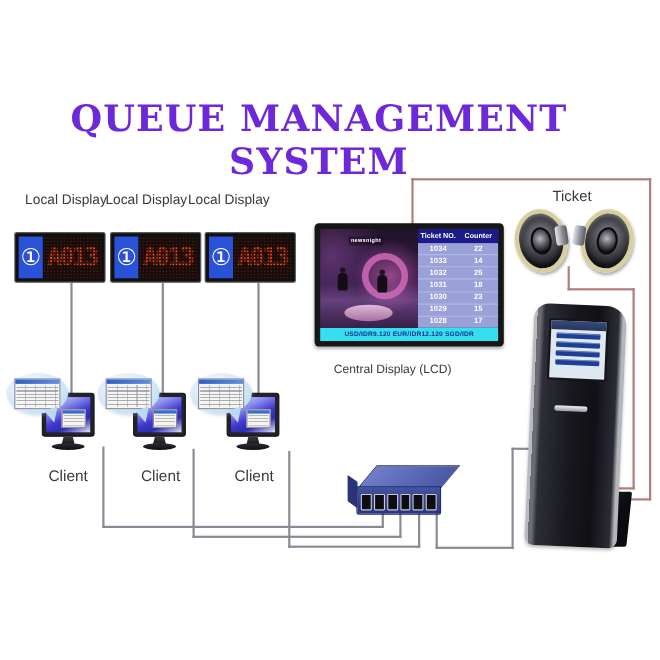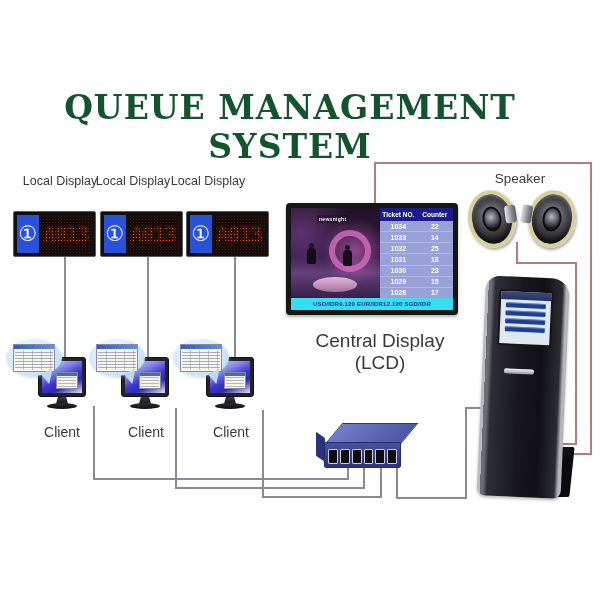--- a/index.html
+++ b/index.html
@@ -1,19 +1,19 @@
 <!DOCTYPE html>
 <html style="--connection-gray: #8a8a96; --connection-red: #b27d7d; --led-text: #ff4a18; --led-panel: #2a52d8; --table-header-bg: #1b1b8a; --table-row-bg: #9aa0d8; --ticker-bg: #35dff2; --hub-blue: #35428f;"><head>
 <meta charset="utf-8">
 <style>
   html,body{margin:0;padding:0;background:#fff;}
   .canvas{position:relative;width:600px;height:600px;background:#fff;overflow:hidden;
           font-family:"Liberation Sans", sans-serif;}
   .title{position:absolute;left:0;top:88px;width:580px;margin:0;text-align:center;
-         font-family:"DejaVu Serif", serif;font-weight:bold;font-size:33px;color:#14532d;
+         font-family:"DejaVu Serif", serif;font-weight:bold;font-size:33px;color:#6d28d9;
          letter-spacing:1px;}
   .lbl{position:absolute;color:#3a3a3a;text-align:center;}
   .ln{position:absolute;z-index:1;}
   .g{background:var(--connection-gray,#8a8a96);}
   .r{background:var(--connection-red,#b27d7d);}
 
   
   .led{position:absolute;width:83px;height:46px;background:#101010;border:1px solid #5a5a5a;
        border-radius:2px;display:flex;padding:3px;box-sizing:border-box;z-index:2;}
   .led-zone{width:22px;background:var(--led-panel,#2a52d8);color:#fff;display:flex;
@@ -229,23 +229,23 @@
             <span>15</span>
           </div>
         <div class="tt-row" style="border-bottom:none">
             <span>1028</span>
             <span>17</span>
           </div>
       </div>
       <div class="tv-ticker">USD/IDR9.120 EUR/IDR12.120 SGD/IDR</div>
     </div>
   </div>
-  <div class="lbl" style="left:300px;top:330px;width:160px;font-size:19px">Central Display (LCD)</div>
-
-  <div class="lbl" style="left:480px;top:171px;width:80px;font-size:13.5px">Speaker</div>
+  <div class="lbl" style="left:277px;top:330px;width:160px;font-size:11px">Central Display (LCD)</div>
+
+  <div class="lbl" style="left:480px;top:171px;width:80px;font-size:13.5px">Ticket</div>
   <div class="spk" style="left:468px;top:190px;transform:rotate(-10deg)"></div>
   <div class="spk" style="left:528px;top:190px;transform:rotate(10deg)"></div>
   <div class="spk-back" style="left:505px;top:205px;transform:rotate(-8deg)"></div>
   <div class="spk-back" style="left:521px;top:205px;transform:rotate(8deg)"></div>
 
   <div class="bubble" style="left:6px;top:339px">
     <div class="b-win">
         <div class="tb"></div>
         <div class="grid"></div>
       </div>

